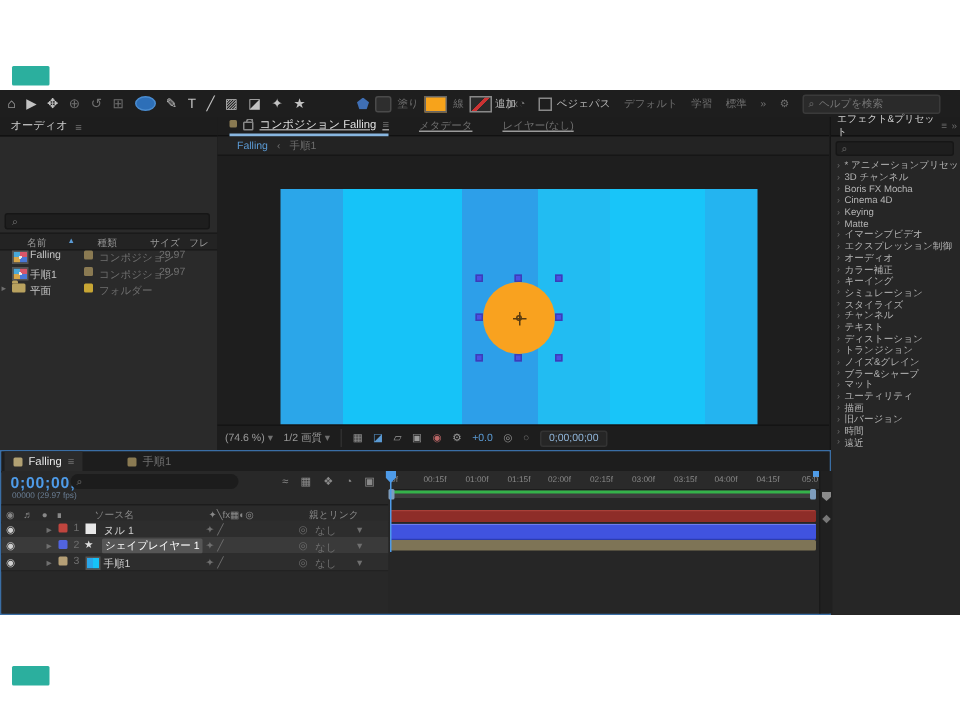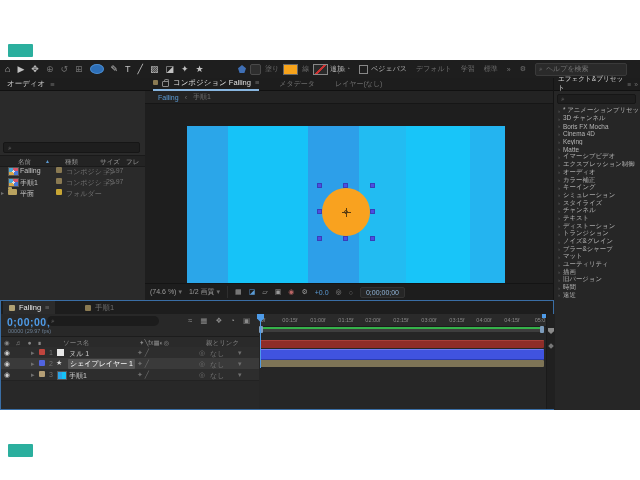--- a/index.html
+++ b/index.html
@@ -36,21 +36,21 @@
   .prow{position:absolute;left:0;width:145px;height:11px;font-size:7px;color:#c4c4c4;}
   .icon-comp{position:absolute;left:8px;top:2px;width:9px;height:7px;border:1px solid #555;
      background:radial-gradient(circle at 50% 50%,#e8e8e8 0 18%,transparent 19%),
                 conic-gradient(#d8566a 0 25%,#4a78d8 0 50%,#d8a74a 0 75%,#4aa8d8 0 100%);}
   .icon-folder{position:absolute;left:8px;top:2px;width:9px;height:6px;background:#b9a25f;border-radius:1px;}
   .icon-folder:before{content:"";position:absolute;left:0;top:-2px;width:4px;height:2px;background:#b9a25f;border-radius:1px 1px 0 0;}
   .chip{position:absolute;width:6px;height:6px;top:2px;border-radius:1px;}
   
   .viewer{position:absolute;left:145px;top:18px;width:408px;height:222px;background:#1f1f1f;}
   .vtabbar{position:absolute;left:0;top:0;width:408px;height:13px;background:#1d1d1d;border-bottom:1px solid #111;
-     display:flex;align-items:center;gap:6px;padding-left:8px;box-sizing:border-box;}
+     display:flex;align-items:center;gap:6px;padding-left:8px;box-sizing:border-box;text-decoration:underline;}
   .vtab-active{display:flex;align-items:center;gap:4px;color:#e0e0e0;font-size:7.5px;border-bottom:2px solid #88b6e0;
      height:13px;box-sizing:border-box;padding-bottom:1px;}
   .minichip{width:5px;height:5px;background:#8a7a52;border-radius:1px;}
   .minilock{width:5px;height:4px;border:1px solid #888;border-radius:1px;position:relative;margin-top:2px;}
   .minilock:before{content:"";position:absolute;left:1px;top:-3px;width:3px;height:2px;border:1px solid #888;border-bottom:none;border-radius:2px 2px 0 0;}
   .vnav{position:absolute;left:0;top:13px;width:408px;height:13px;background:#232323;border-bottom:1px solid #161616;
      display:flex;align-items:center;gap:6px;padding-left:13px;box-sizing:border-box;font-size:7px;}
   .canvas{position:absolute;left:0;top:26px;width:408px;height:197px;background:#1e1e1e;}
   .compimg{position:absolute;left:42px;top:22px;width:318px;height:175px;
      background:linear-gradient(90deg,#2BA6E9 0 13%,#16C3F8 13% 38%,#2D9FE9 38% 54%,#22BCF2 54% 69%,#18C5F9 69% 89%,#24B4F0 89% 100%);}

